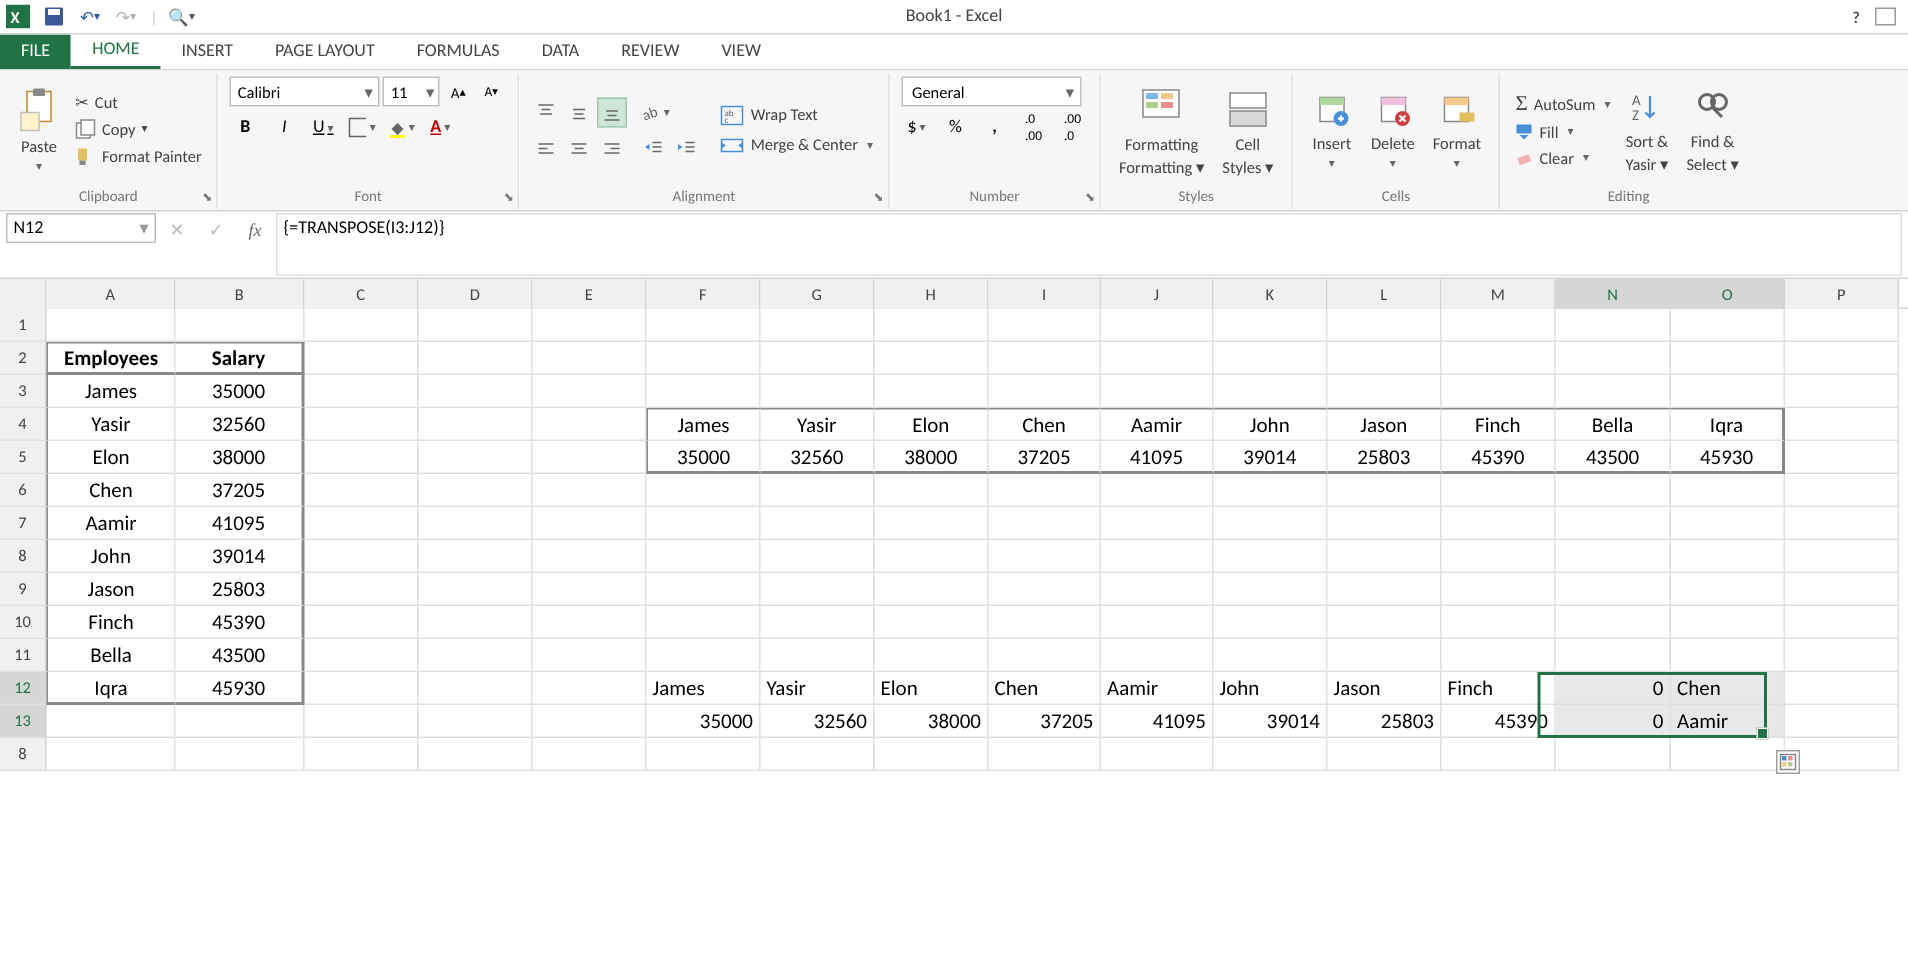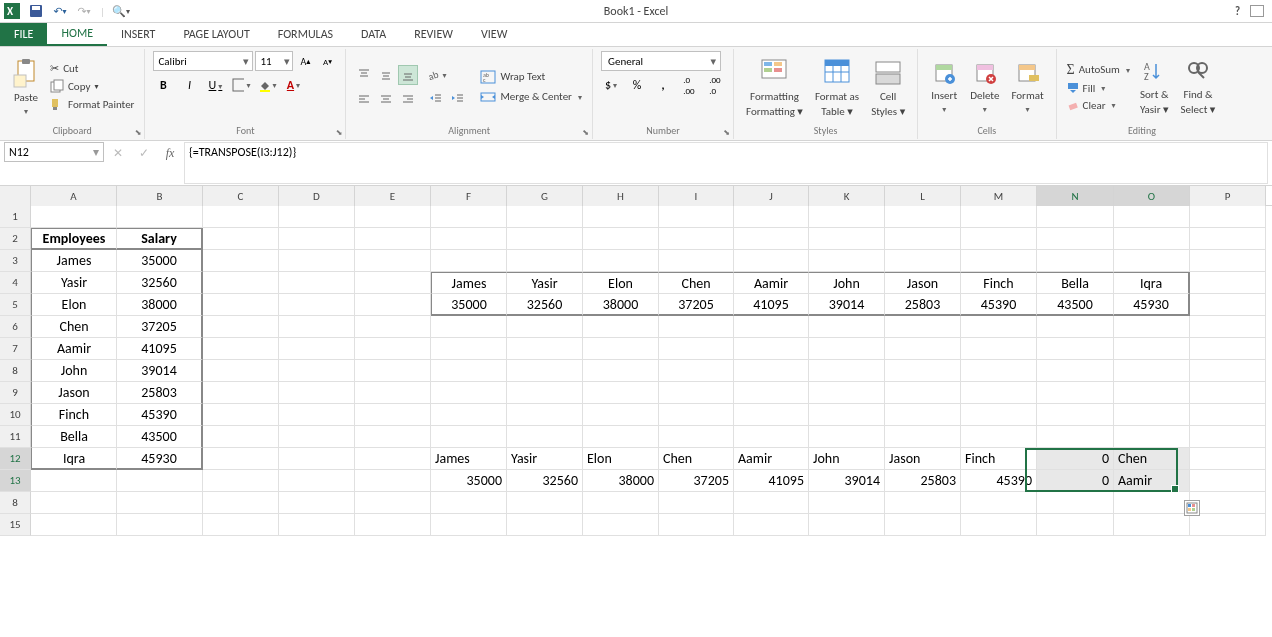--- a/index.html
+++ b/index.html
@@ -294,31 +294,20 @@
             <rect x="6" y="6" width="8" height="4" fill="#7eb6e8"></rect>
             <rect x="16" y="6" width="8" height="4" fill="#f4c78a"></rect>
             <rect x="6" y="12" width="8" height="4" fill="#b0d090"></rect>
             <rect x="16" y="12" width="8" height="4" fill="#e89090"></rect>
           </svg>
         <span>Formatting</span>
           <span><span>Formatting</span> ▾</span>
       </div>
       <div class="big-btn">
         <svg width="32" height="32">
-            <rect x="4" y="4" width="24" height="22" fill="#fff" stroke="#4a90d9"></rect>
-            <rect x="4" y="4" width="24" height="6" fill="#4a90d9"></rect>
-            <line x1="12" y1="4" x2="12" y2="26" stroke="#4a90d9"></line>
-            <line x1="20" y1="4" x2="20" y2="26" stroke="#4a90d9"></line>
-            <line x1="4" y1="16" x2="28" y2="16" stroke="#4a90d9"></line>
-          </svg>
-        <span>Format as</span>
-          <span><span>Table</span> ▾</span>
-      </div>
-      <div class="big-btn">
-        <svg width="32" height="32">
             <rect x="4" y="6" width="24" height="10" fill="#fff" stroke="#888"></rect>
             <rect x="4" y="18" width="24" height="10" fill="#d9d9d9" stroke="#888"></rect>
           </svg>
         <span>Cell</span>
           <span><span>Styles</span> ▾</span>
       </div>
     </div>
     <div class="ribbon-group-label">Styles</div>
   </div>
 
@@ -705,39 +694,20 @@
       <div class="cell" style="width:76px;"></div>
       <div class="cell" style="width:75px;"></div>
       <div class="cell" style="width:75px;"></div>
       <div class="cell" style="width:76px;"></div>
       <div class="cell" style="width:76px;"></div>
       <div class="cell" style="width:76px;"></div>
       <div class="cell" style="width:77px;"></div>
       <div class="cell" style="width:76px;"></div>
       <div class="cell" style="width:76px;"></div>
     </div>
-  <div class="grid-row">
-      <div class="row-h">15</div>
-      <div class="cell" style="width:86px;"></div>
-      <div class="cell" style="width:86px;"></div>
-      <div class="cell" style="width:76px;"></div>
-      <div class="cell" style="width:76px;"></div>
-      <div class="cell" style="width:76px;"></div>
-      <div class="cell" style="width:76px;"></div>
-      <div class="cell" style="width:76px;"></div>
-      <div class="cell" style="width:76px;"></div>
-      <div class="cell" style="width:75px;"></div>
-      <div class="cell" style="width:75px;"></div>
-      <div class="cell" style="width:76px;"></div>
-      <div class="cell" style="width:76px;"></div>
-      <div class="cell" style="width:76px;"></div>
-      <div class="cell" style="width:77px;"></div>
-      <div class="cell" style="width:76px;"></div>
-      <div class="cell" style="width:76px;"></div>
-    </div>
 
   <div class="selection-box" style="left:1025px; top:262px; width:153px; height:44px;"></div>
   <div class="smart-tag" style="left:1184px; top:314px;">
       <svg width="12" height="12">
         <rect x="1" y="1" width="10" height="10" fill="#fff" stroke="#888"></rect>
         <rect x="2" y="2" width="3" height="3" fill="#4a90d9"></rect>
         <rect x="6" y="2" width="3" height="3" fill="#e89090"></rect>
         <rect x="2" y="6" width="3" height="3" fill="#f4c78a"></rect>
         <rect x="6" y="6" width="3" height="3" fill="#b0d090"></rect>
       </svg>

